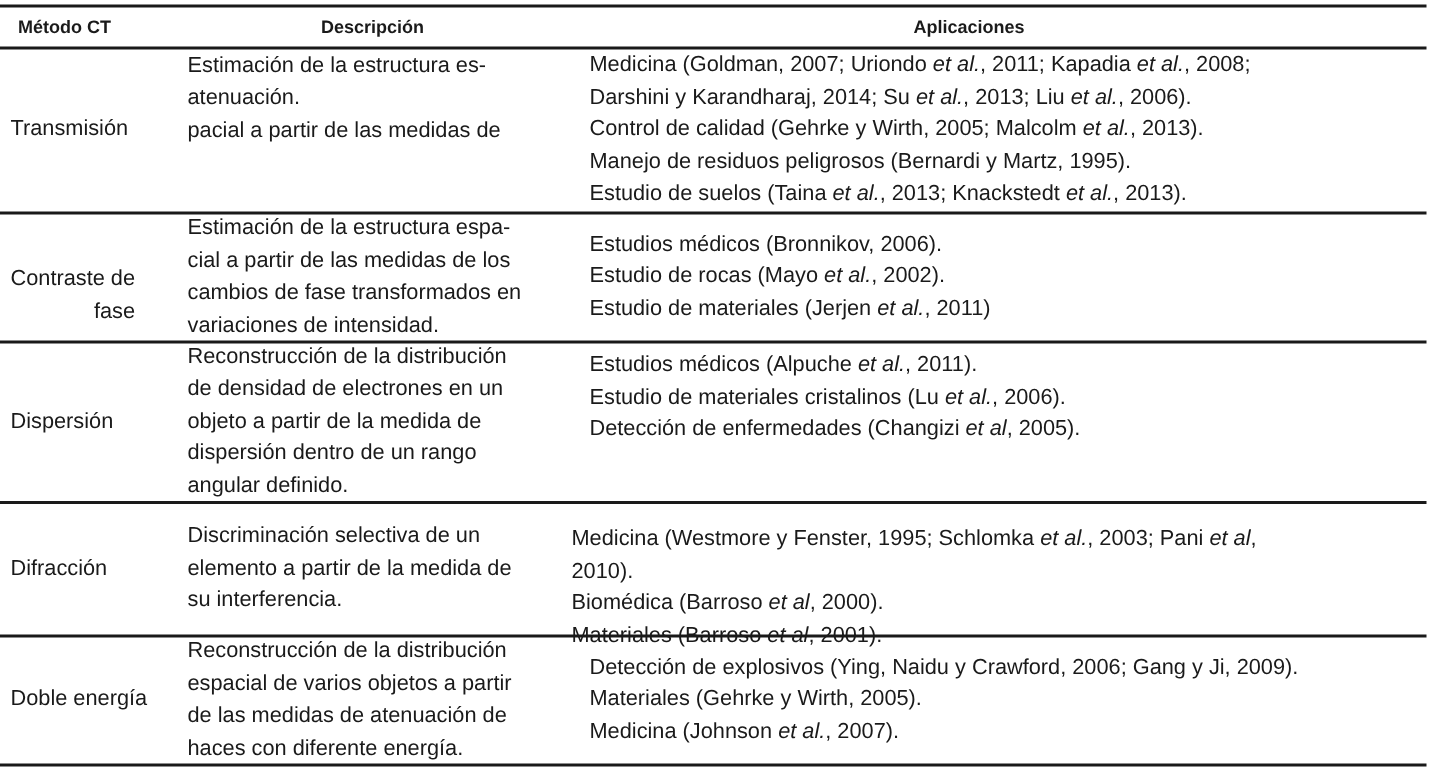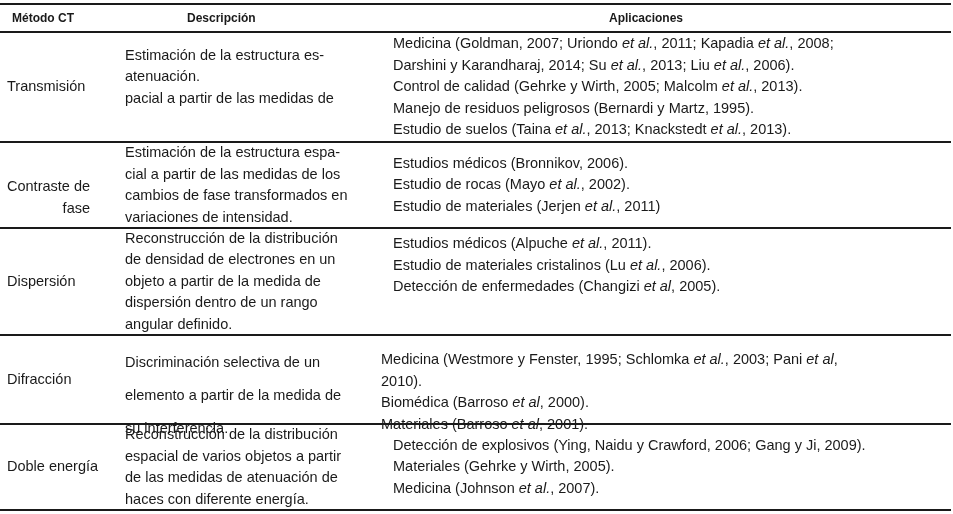--- a/index.html
+++ b/index.html
@@ -56,27 +56,27 @@
 
   <div class="rule" style="top:3px;"></div>
   <div class="rule" style="top:31px;"></div>
   <div class="rule" style="top:141px;"></div>
   <div class="rule" style="top:227px;"></div>
   <div class="rule" style="top:334px;"></div>
   <div class="rule" style="top:423px;"></div>
   <div class="rule" style="top:509px;"></div>
 
   <div class="hdr" style="left:12px; top:8px;">Método CT</div>
-  <div class="hdr" style="left:187px; top:8px;">Descripción</div>
+  <div class="hdr" style="left:214px; top:8px;">Descripción</div>
   <div class="hdr" style="left:609px; top:8px;">Aplicaciones</div>
 
   <div class="cell vcenter" style="left:7px; top:33px; height:108px;">
     <span class="line">Transmisión</span>
   </div>
-  <div class="cell vcenter" style="left:125px; top:33px; height:88px;">
+  <div class="cell vcenter" style="left:125px; top:22px; height:88px;">
     <span class="line">Estimación de la estructura es-</span>
     <span class="line">atenuación.</span>
     <span class="line">pacial a partir de las medidas de</span>
   </div>
   <div class="cell vcenter" style="left:393px; top:33px; height:108px;">
     <span class="line">Medicina (Goldman, 2007; Uriondo <em>et al.</em>, 2011; Kapadia <em>et al.</em>, 2008;</span>
     <span class="line">Darshini y Karandharaj, 2014; Su <em>et al.</em>, 2013; Liu <em>et al.</em>, 2006).</span>
     <span class="line">Control de calidad (Gehrke y Wirth, 2005; Malcolm <em>et al.</em>, 2013).</span>
     <span class="line">Manejo de residuos peligrosos (Bernardi y Martz, 1995).</span>
     <span class="line">Estudio de suelos (Taina <em>et al.</em>, 2013; Knackstedt <em>et al.</em>, 2013).</span>
@@ -110,21 +110,21 @@
   </div>
   <div class="cell vcenter" style="left:393px; top:213px; height:105px;">
     <span class="line">Estudios médicos (Alpuche <em>et al.</em>, 2011).</span>
     <span class="line">Estudio de materiales cristalinos (Lu <em>et al.</em>, 2006).</span>
     <span class="line">Detección de enfermedades (Changizi <em>et al</em>, 2005).</span>
   </div>
 
   <div class="cell vcenter" style="left:7px; top:336px; height:87px;">
     <span class="line">Difracción</span>
   </div>
-  <div class="cell vcenter" style="left:125px; top:352px; height:87px;justify-content:space-between;">
+  <div class="cell vcenter" style="left:125px; top:336px; height:87px;">
     <span class="line">Discriminación selectiva de un</span>
     <span class="line">elemento a partir de la medida de</span>
     <span class="line">su interferencia.</span>
   </div>
   <div class="cell vcenter" style="left:381px; top:336px; height:112px;">
     <span class="line">Medicina (Westmore y Fenster, 1995; Schlomka <em>et al.</em>, 2003; Pani <em>et al</em>,</span>
     <span class="line">2010).</span>
     <span class="line">Biomédica (Barroso <em>et al</em>, 2000).</span>
     <span class="line">Materiales (Barroso <em>et al</em>, 2001).</span>
   </div>

